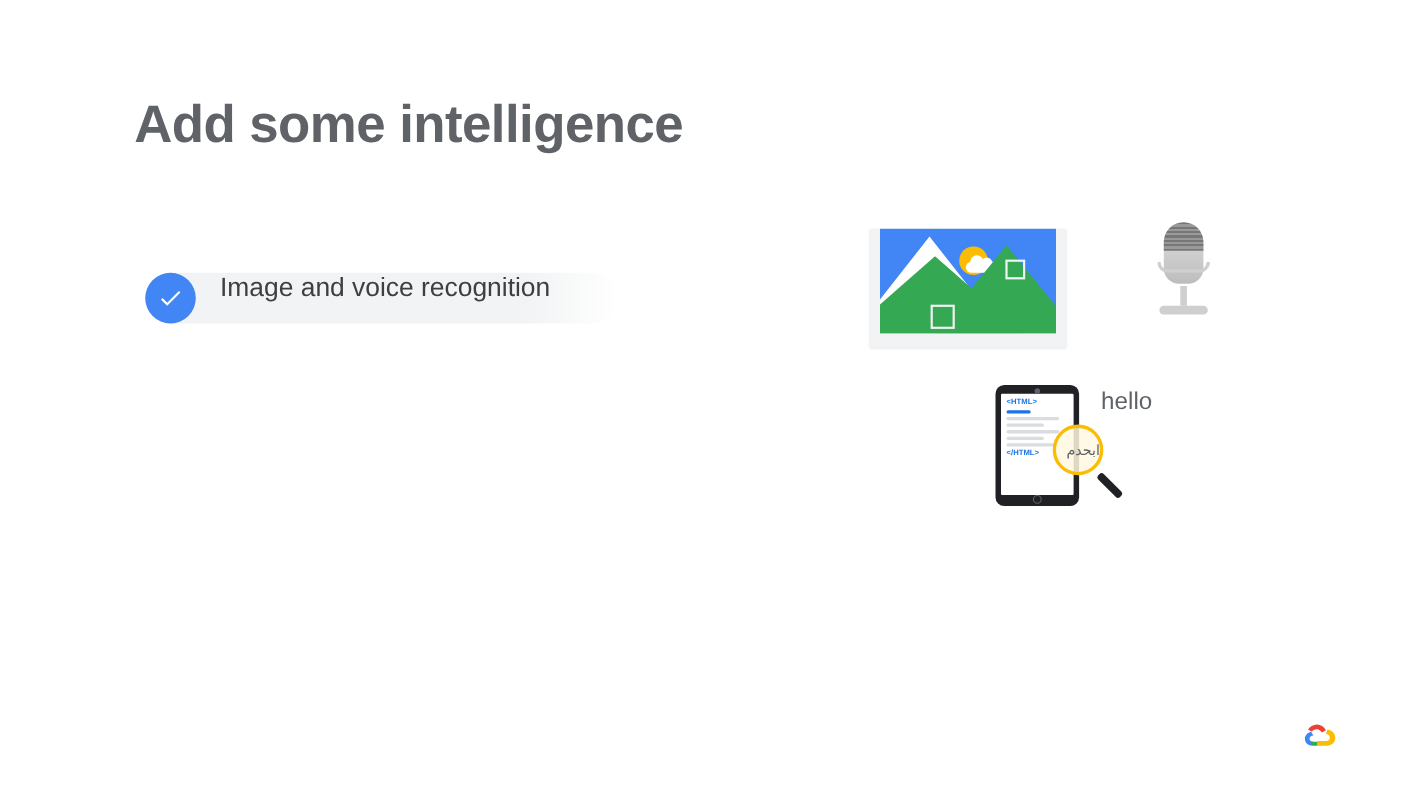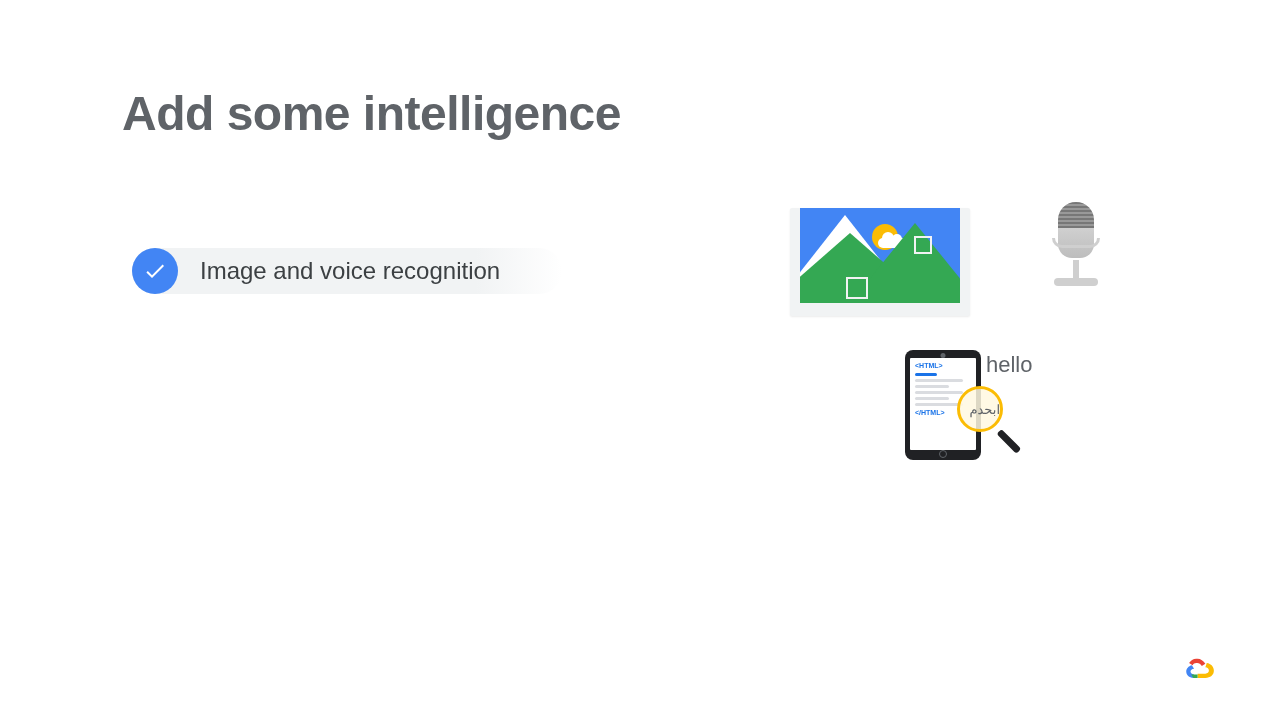--- a/index.html
+++ b/index.html
@@ -16,21 +16,21 @@
   }
 
   .list {
     position: absolute;
     left: 132px;
     top: 248px;
     width: 430px;
   }
   .item {
     display: flex;
-    align-items: center;
+    align-items: flex-start;
     height: 46px;
     margin-bottom: 20px;
     background: linear-gradient(to right, #f1f3f4 0%, #f1f3f4 80%, rgba(241,243,244,0) 100%);
     border-radius: 23px;
     padding-right: 30px;
   }
   .check {
     width: 46px; height: 46px;
     background: #4285f4;
     border-radius: 50%;
@@ -109,21 +109,21 @@
     background: repeating-linear-gradient(#777 0 2px, #999 2px 4px);
     border-radius: 18px 18px 0 0;
   }
   .mic-band { position:absolute; left:-6px; right:-6px; top:36px; height:10px; border:3px solid #cfcfcf; border-top:none; border-radius: 0 0 20px 20px; }
   .mic-stem { width:6px; height:18px; background:#cfcfcf; margin:2px auto 0; }
   .mic-base { width:44px; height:8px; background:#cfcfcf; border-radius:4px; margin:0 auto; }
 
   
   .tablet-wrap { left: 905px; top: 350px; width: 160px; }
   .hello {
-    position:absolute; left: 81px; top: 2px;
+    position:absolute; left: 96px; top: 2px;
     font-size: 22px; color:#5f6368;
   }
   .tablet {
     position: relative; width: 76px; height: 110px;
     background: #202124; border-radius: 8px; padding: 8px 5px 10px;
   }
   .tablet-cam { position:absolute; top:3px; left:50%; transform:translateX(-50%); width:5px; height:5px; background:#5f6368; border-radius:50%; }
   .tablet-home { position:absolute; bottom:2px; left:50%; transform:translateX(-50%); width:8px; height:8px; border:1px solid #5f6368; border-radius:50%; }
   .tablet-screen { background:#fff; width:100%; height:100%; border-radius:1px; padding:4px 5px; font-size:7px; line-height:1.2; }
   .tag-open, .tag-close { color:#1a73e8; font-weight:bold; font-size:7px; }

